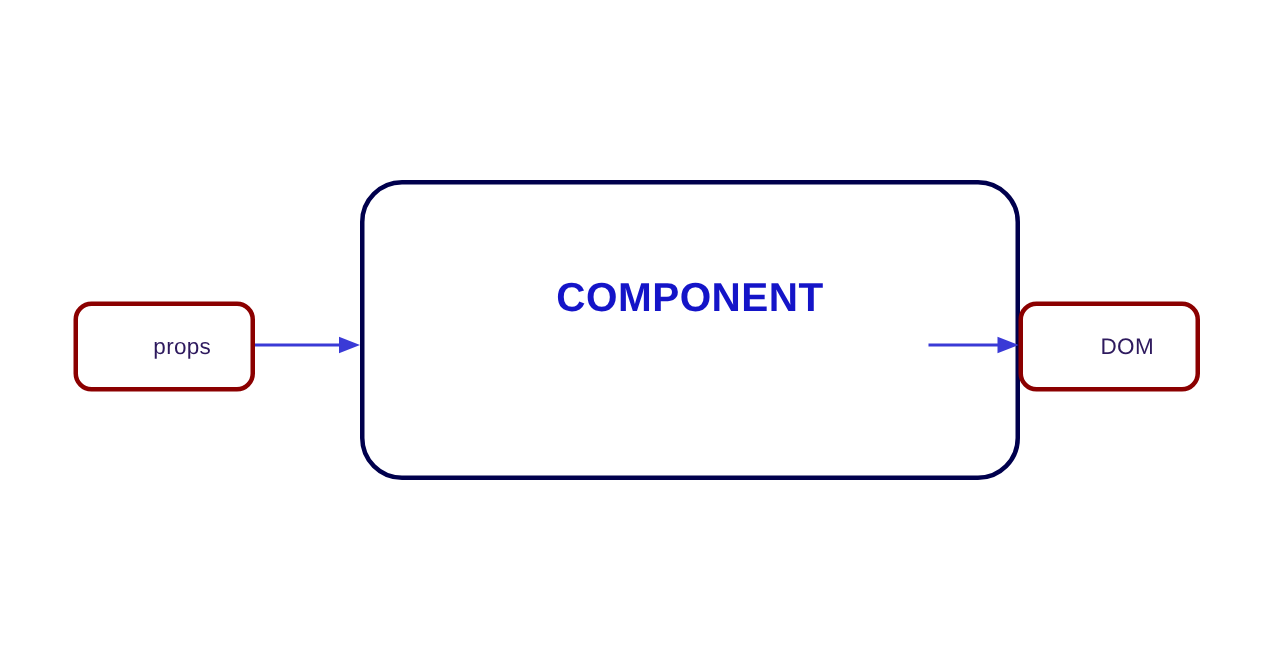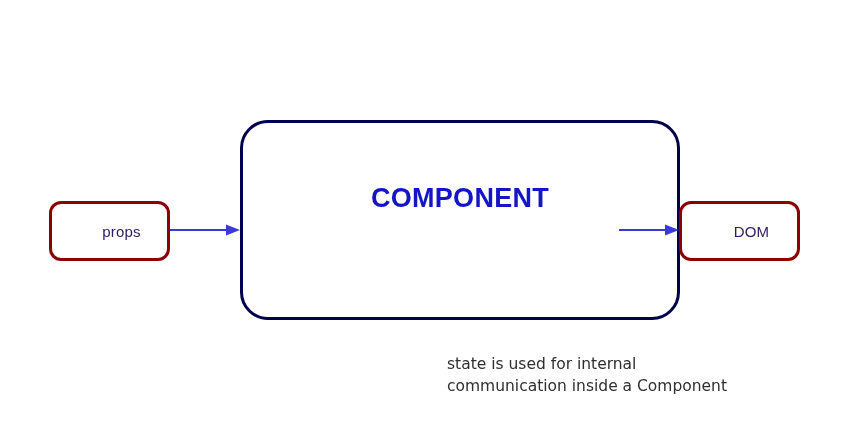--- a/index.html
+++ b/index.html
@@ -158,16 +158,14 @@
     <svg width="61" height="14" viewBox="0 0 61 14" aria-hidden="true">
       <line x1="0" y1="7" x2="47" y2="7" stroke="#3a3ad6" stroke-width="2"></line>
       <polygon points="46,1.5 60,7 46,12.5" fill="#3a3ad6"></polygon>
     </svg>
   </div>
 
   <div class="box box-red" id="dom-box">
     <span class="label-purple">DOM</span>
   </div>
 
-  <div id="caption">state is used for internal
-communication inside a Component</div>
 
 </div>
 
 </body></html>

